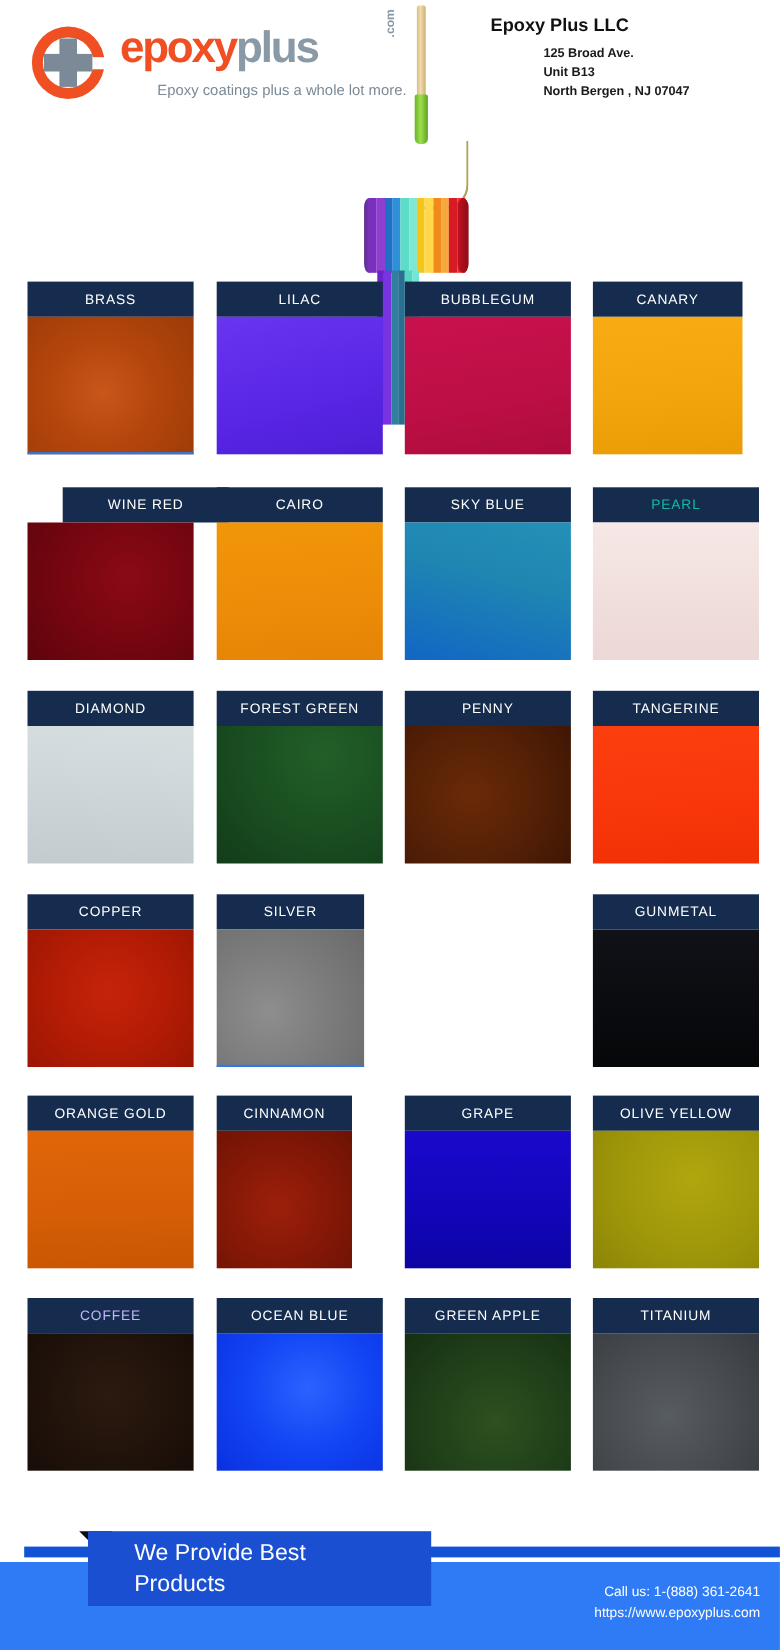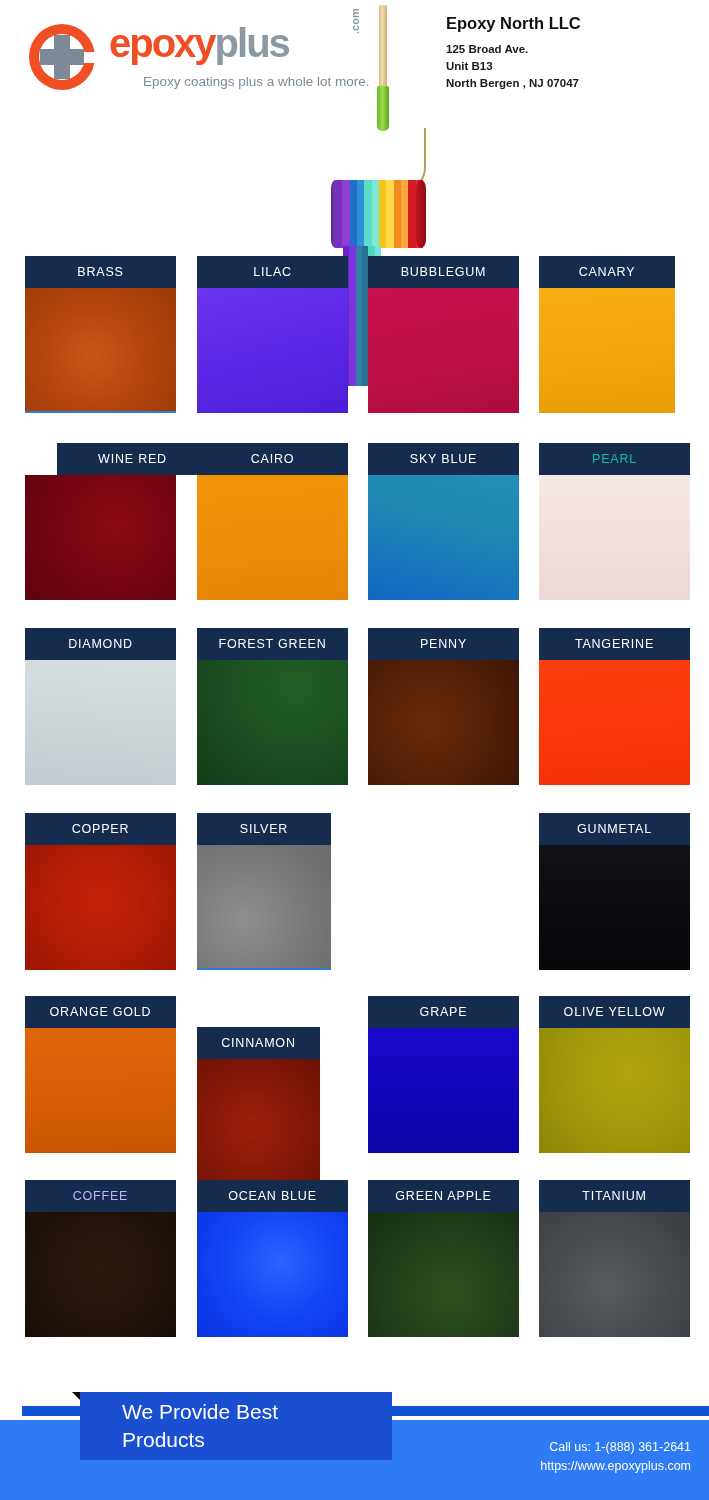--- a/index.html
+++ b/index.html
@@ -60,21 +60,21 @@
     white-space:nowrap;
   }
 
   #company-block{ position:absolute; left:446px; top:14px; width:250px; }
   #company-name{
     font-size:16.5px; font-weight:bold; color:#111111;
     margin-bottom:8px; white-space:nowrap;
   }
   #company-block .addr{
     font-size:11.5px; font-weight:bold; color:#1a1a1a;
-    line-height:17px; white-space:nowrap;
+    line-height:17px; white-space:nowrap;margin-left:48px;
   }
 
   
   #roller{ position:absolute; left:330px; top:0; width:110px; height:400px; }
   #roller-handle{
     position:absolute; left:49px; top:5px; width:8px; height:83px;
     background:linear-gradient(to right,#d9bc84,#f0dcae 40%,#cfae72);
     border-radius:2px;
   }
   #roller-grip{
@@ -176,21 +176,21 @@
       <div id="logo-notch"></div>
       <div id="logo-cross-v"></div>
       <div id="logo-cross-h"></div>
     </div>
     <div id="logo-wordmark"><span class="w1">epoxy</span><span class="w2">plus</span></div>
     <div id="logo-dotcom">.com</div>
     <div id="logo-tagline">Epoxy coatings plus a whole lot more.</div>
   </div>
 
   <div id="company-block">
-    <div id="company-name">Epoxy North LLC</div>
+    <div id="company-name">Epoxy Plus LLC</div>
     <div class="addr">125 Broad Ave.</div>
     <div class="addr">Unit B13</div>
     <div class="addr">North Bergen , NJ 07047</div>
   </div>
 
   <div id="roller">
     <div id="roller-handle"></div>
     <div id="roller-grip"></div>
     <div id="roller-wire"></div>
     <div id="roller-cap-l"></div>
@@ -282,21 +282,21 @@
       </div>
     </div>
     <div class="swatch" style="left: 539px; top: 813px; width: 151px; height: 157px;">
       <div class="swatch-label" style="background: rgb(21, 44, 78); color: rgb(255, 255, 255);">GUNMETAL</div>
       <div class="swatch-color" style="height: 125px; background: linear-gradient(rgb(17, 18, 24) 0%, rgb(10, 11, 15) 60%, rgb(6, 7, 9) 100%);"></div>
     </div>
     <div class="swatch" style="left: 25px; top: 996px; width: 151px; height: 157px;">
       <div class="swatch-label" style="background: rgb(21, 44, 78); color: rgb(255, 255, 255);">ORANGE GOLD</div>
       <div class="swatch-color" style="height: 125px; background: linear-gradient(178deg, rgb(224, 102, 8) 0%, rgb(213, 94, 6) 60%, rgb(201, 86, 4) 100%);"></div>
     </div>
-    <div class="swatch" style="left: 197px; top: 996px; width: 123px; height: 157px; margin-top: 31px;">
+    <div class="swatch" style="left: 197px; top: 996px; width: 123px; height: 157px;">
       <div class="swatch-label" style="background: rgb(21, 44, 78); color: rgb(255, 255, 255);">CINNAMON</div>
       <div class="swatch-color" style="height: 125px; background: radial-gradient(circle at 45% 55%, rgb(156, 32, 9) 0%, rgb(133, 24, 7) 50%, rgb(108, 18, 5) 100%);"></div>
     </div>
     <div class="swatch" style="left: 368px; top: 996px; width: 151px; height: 157px;">
       <div class="swatch-label" style="background: rgb(21, 44, 78); color: rgb(255, 255, 255);">GRAPE</div>
       <div class="swatch-color" style="height: 125px; background: linear-gradient(rgb(26, 8, 204) 0%, rgb(18, 6, 184) 60%, rgb(13, 4, 164) 100%);"></div>
     </div>
     <div class="swatch" style="left: 539px; top: 996px; width: 151px; height: 157px;">
       <div class="swatch-label" style="background: rgb(21, 44, 78); color: rgb(255, 255, 255);">OLIVE YELLOW</div>
       <div class="swatch-color" style="height: 125px; background: radial-gradient(circle at 60% 35%, rgb(176, 166, 14) 0%, rgb(159, 151, 10) 55%, rgb(140, 133, 6) 100%);"></div>

